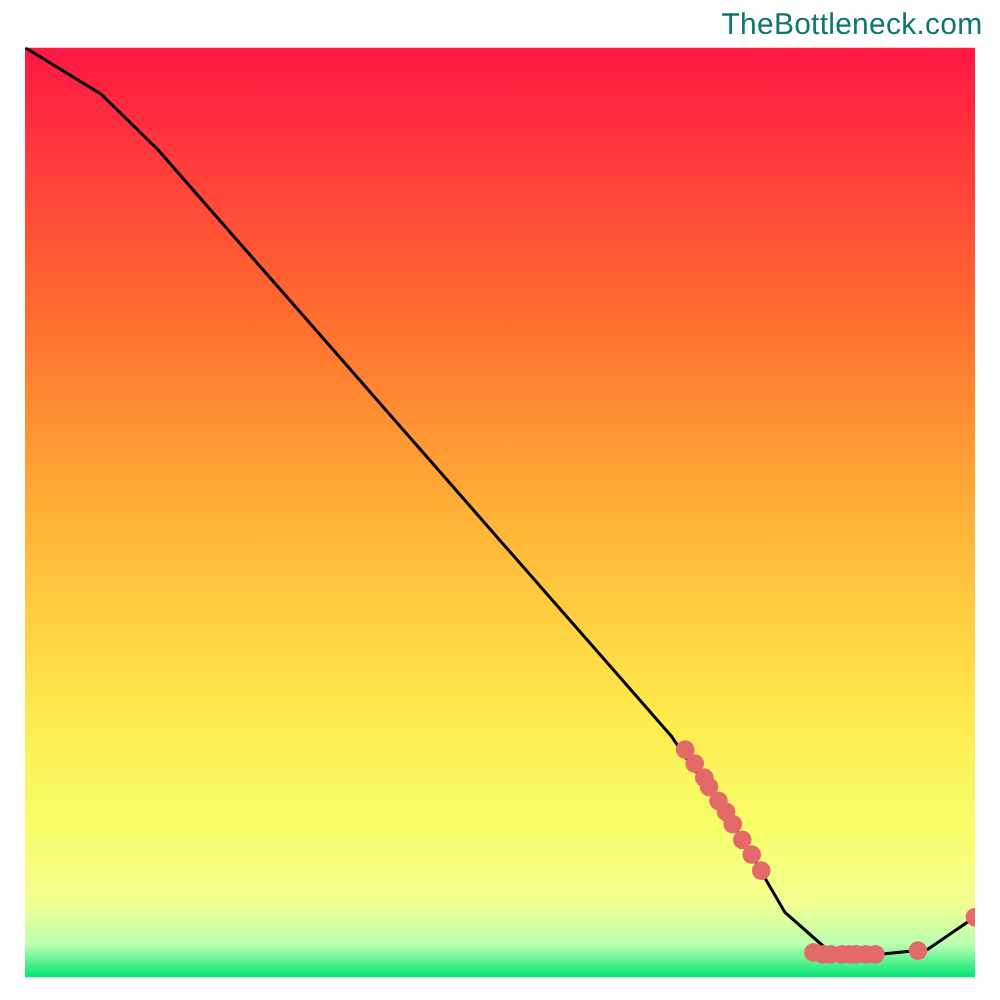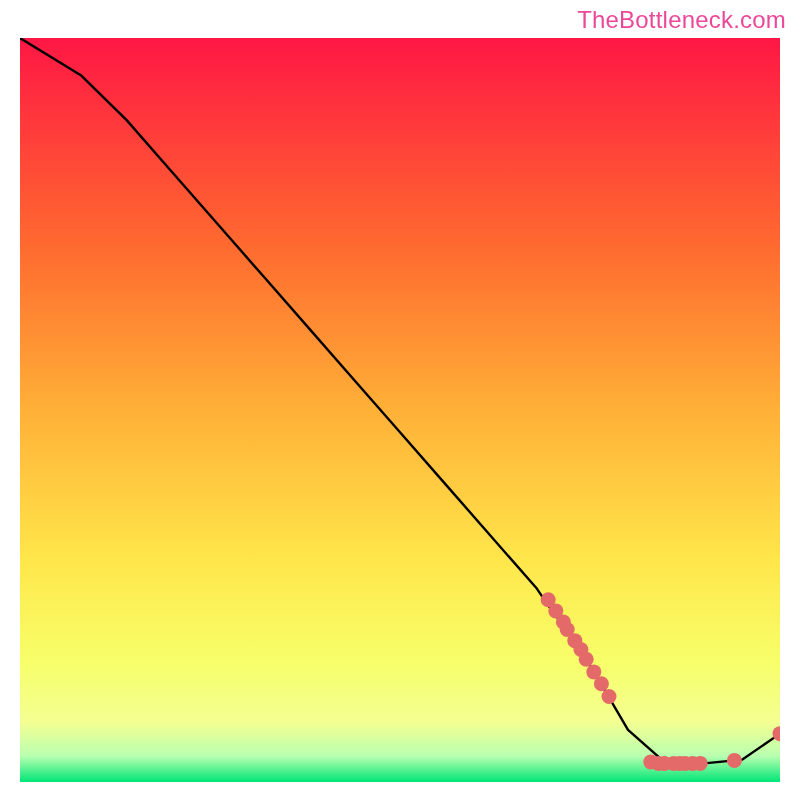--- a/index.html
+++ b/index.html
@@ -15,21 +15,21 @@
     position: relative;
     width: 800px;
     height: 800px;
   }
   .watermark {
     position: absolute;
     top: 6px;
     right: 14px;
     font-size: 24px;
     font-weight: 400;
-    color: #ec4899;
+    color: #0f766e;
     letter-spacing: 0.2px;
     z-index: 10;
   }
   .plot {
     position: absolute;
     left: 20px;
     top: 38px;
     width: 760px;
     height: 744px;
   }

